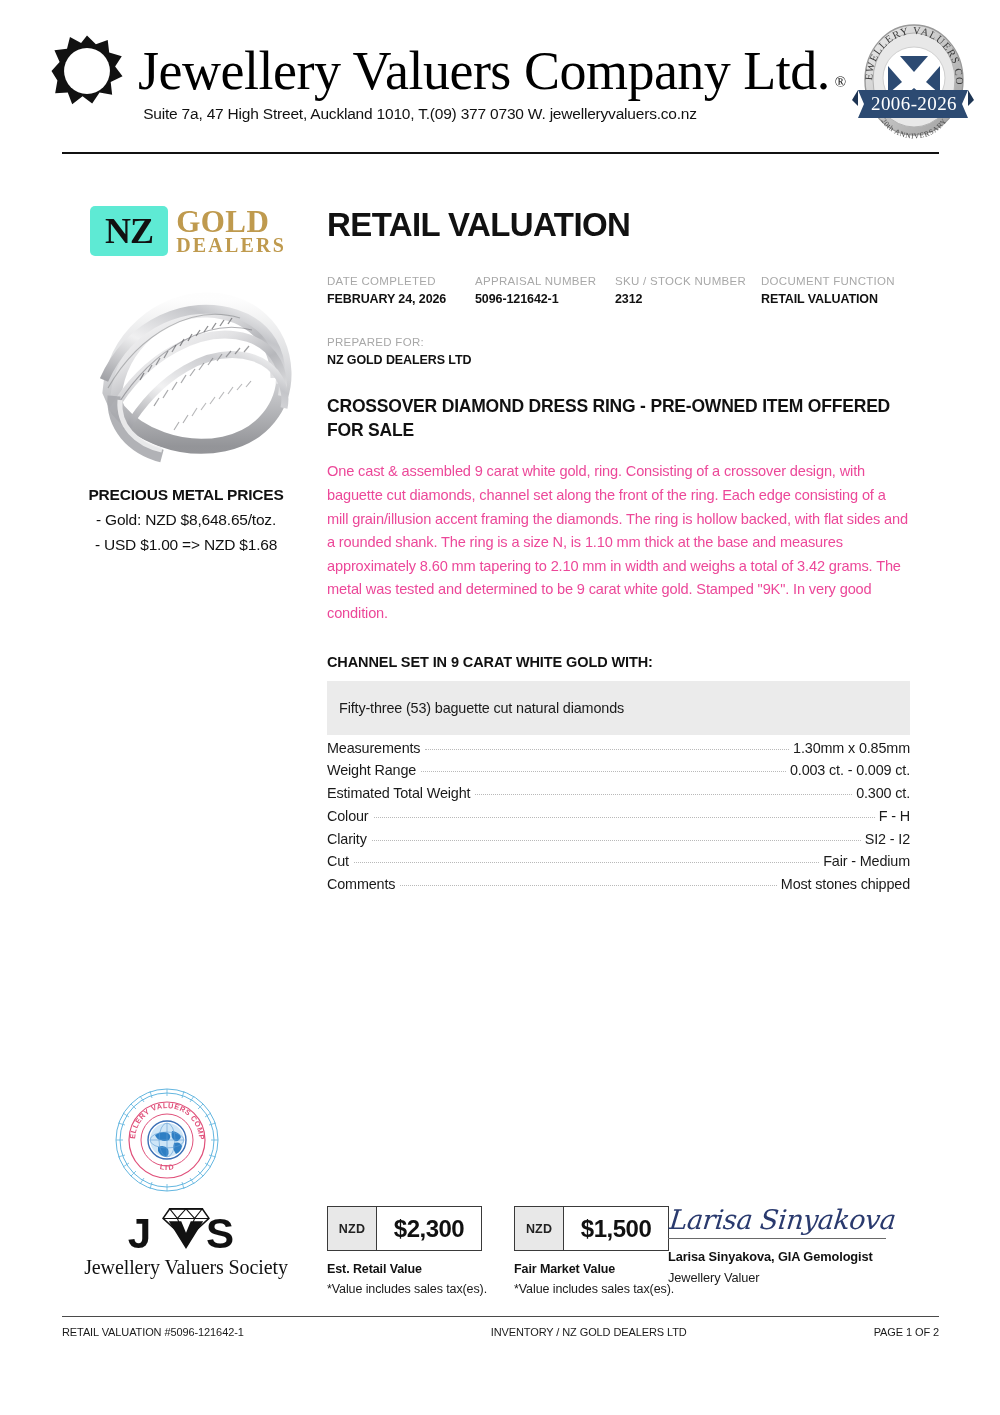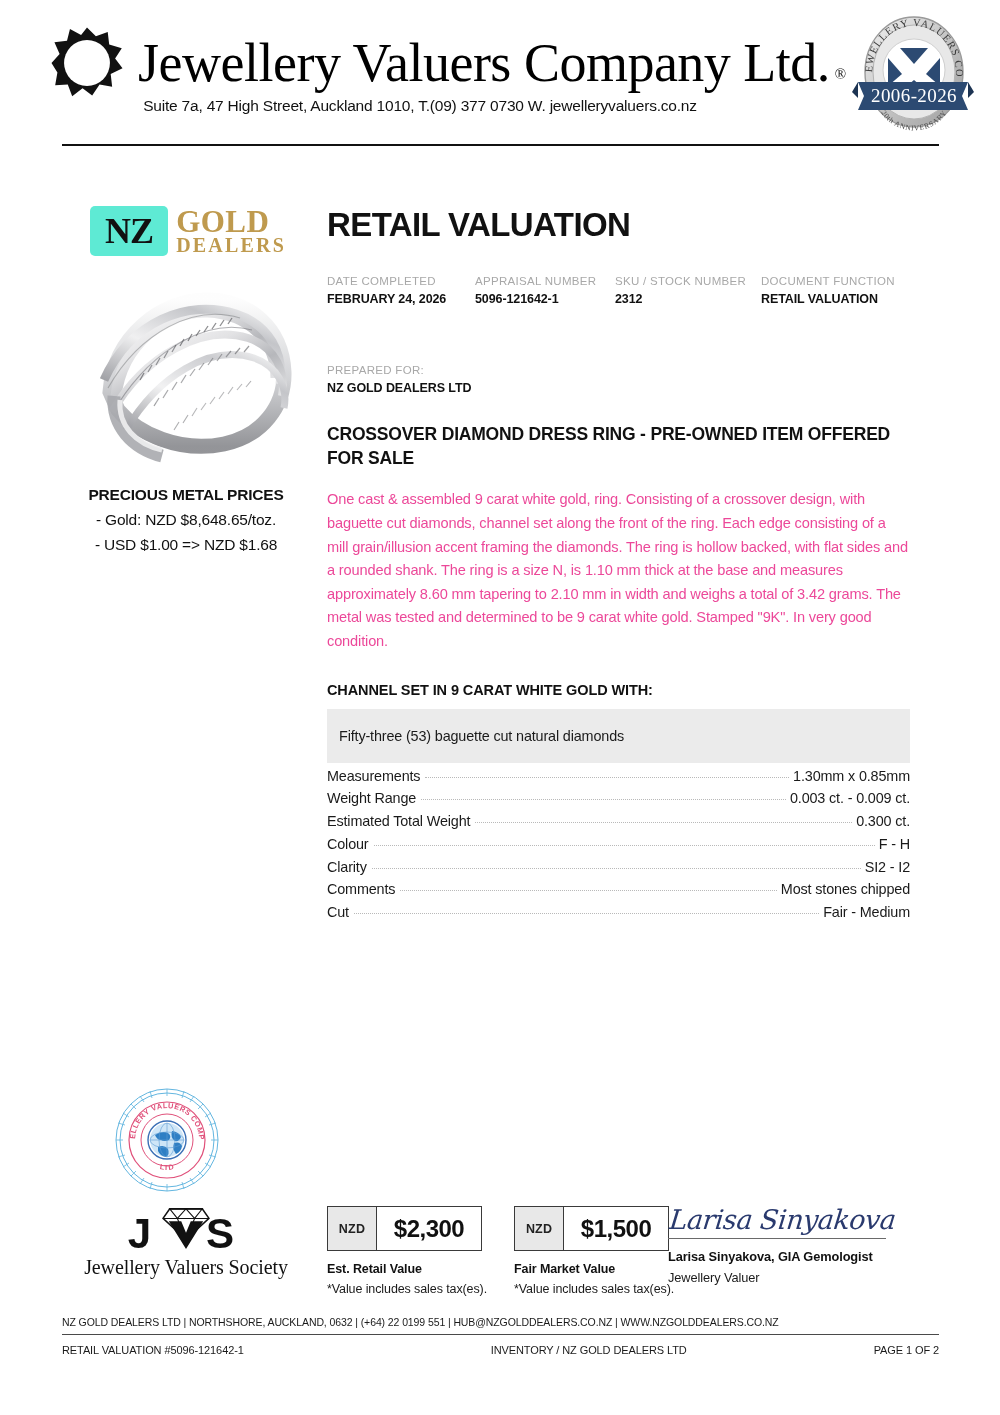--- a/index.html
+++ b/index.html
@@ -12,21 +12,21 @@
     height: 1415px;
     position: relative;
     font-family: "Liberation Sans", sans-serif;
     color: #1a1a1a;
     -webkit-font-smoothing: antialiased;
   }
 
   
   .masthead {
     position: absolute;
-    left: 0; top: 0;
+    left: 0; top: 8px;
     width: 1000px;
     height: 150px;
   }
   .brand-row {
     position: absolute;
     left: 50px; top: 26px;
     display: flex;
     align-items: center;
   }
   .starburst {
@@ -170,21 +170,21 @@
     font-size: 12.5px;
     font-weight: bold;
     color: #111;
     letter-spacing: -0.1px;
   }
 
   .prepared-grid {
     display: flex;
     margin-bottom: 28px;
   }
-  .prepared-grid .pc1 { width: 193px; margin-top: 28px; }
+  .prepared-grid .pc1 { width: 193px; }
 
   .item-heading {
     font-size: 17.5px;
     font-weight: bold;
     color: #111;
     line-height: 1.35;
     letter-spacing: -0.2px;
     margin-bottom: 18px;
   }
   .item-desc {
@@ -574,28 +574,28 @@
       <span class="sk">Colour</span>
       <span class="dots"></span>
       <span class="sv">F - H</span>
     </div>
     <div class="spec-row">
       <span class="sk">Clarity</span>
       <span class="dots"></span>
       <span class="sv">SI2 - I2</span>
     </div>
     <div class="spec-row">
+      <span class="sk">Cut</span>
+      <span class="dots"></span>
+      <span class="sv">Fair - Medium</span>
+    </div>
+    <div class="spec-row">
       <span class="sk">Comments</span>
       <span class="dots"></span>
       <span class="sv">Most stones chipped</span>
-    </div>
-    <div class="spec-row">
-      <span class="sk">Cut</span>
-      <span class="dots"></span>
-      <span class="sv">Fair - Medium</span>
     </div>
   </div>
 </div>
 
 <div class="seal">
   <svg viewBox="0 0 106 106" width="106" height="106" aria-hidden="true">
     <circle cx="53" cy="53" r="51" fill="none" stroke="#63b6e0" stroke-width="1"></circle>
     <circle cx="53" cy="53" r="47" fill="none" stroke="#63b6e0" stroke-width="1"></circle>
     <g stroke="#63b6e0" stroke-width="0.8">
       <line x1="53" y1="2" x2="53" y2="9"></line>
@@ -686,20 +686,19 @@
 </div>
 
 <div class="signature-block">
   <div class="sig-script">Larisa Sinyakova</div>
   <div class="sig-rule"></div>
   <div class="sig-name">Larisa Sinyakova, GIA Gemologist</div>
   <div class="sig-role">Jewellery Valuer</div>
 </div>
 
 <div class="footer">
-  <div class="footer-contact">NZ GOLD DEALERS LTD | NORTHSHORE, AUCKLAND, 0632 | (+64) 22 0199 551 | HUB@NZGOLDDEALERS.CO.NZ | WWW.NZGOLDDEALERS.CO.NZ</div>
   <div class="footer-rule"></div>
   <div class="footer-row">
     <span>RETAIL VALUATION #5096-121642-1</span>
     <span class="fr-mid">INVENTORY / NZ GOLD DEALERS LTD</span>
     <span>PAGE 1 OF 2</span>
   </div>
 </div>
 
 </body></html>

